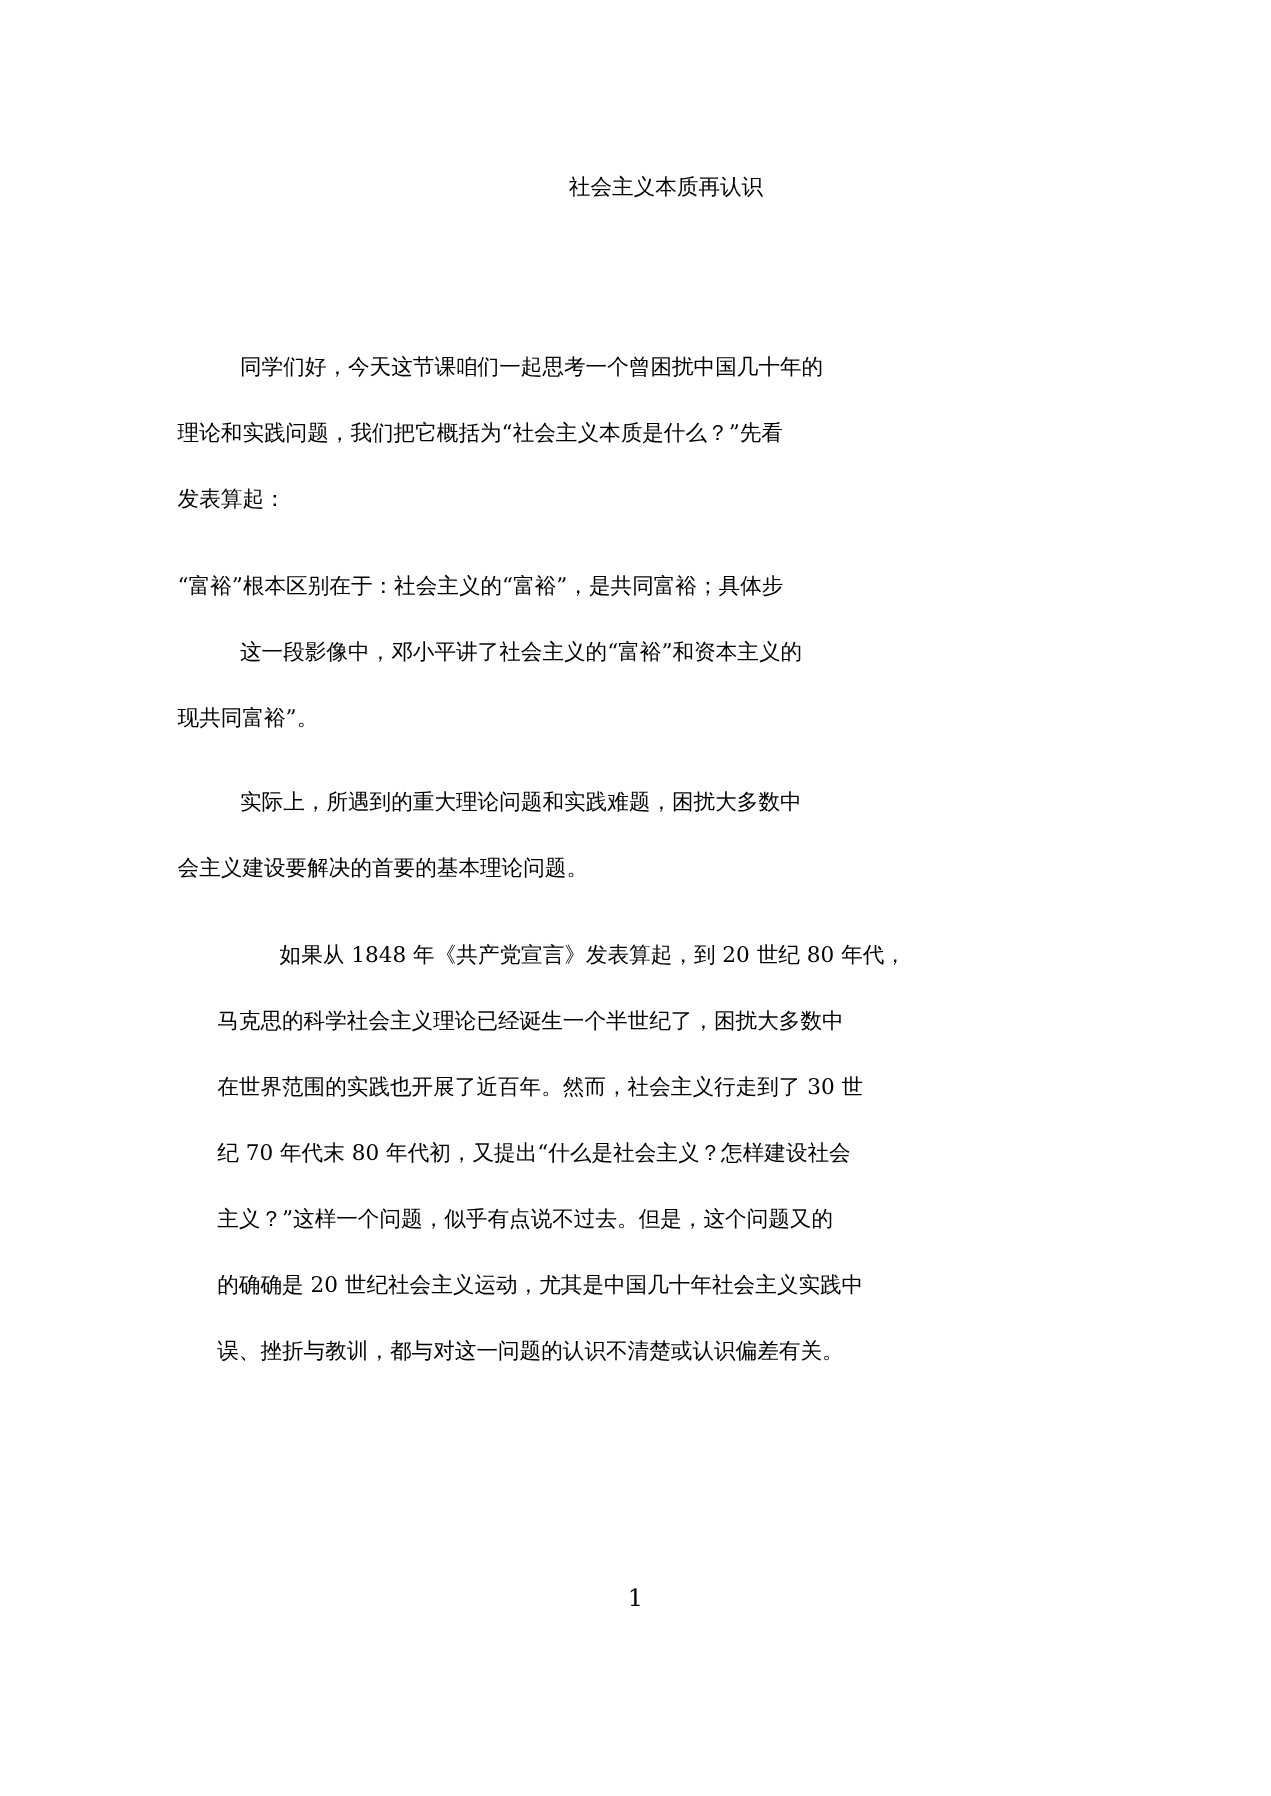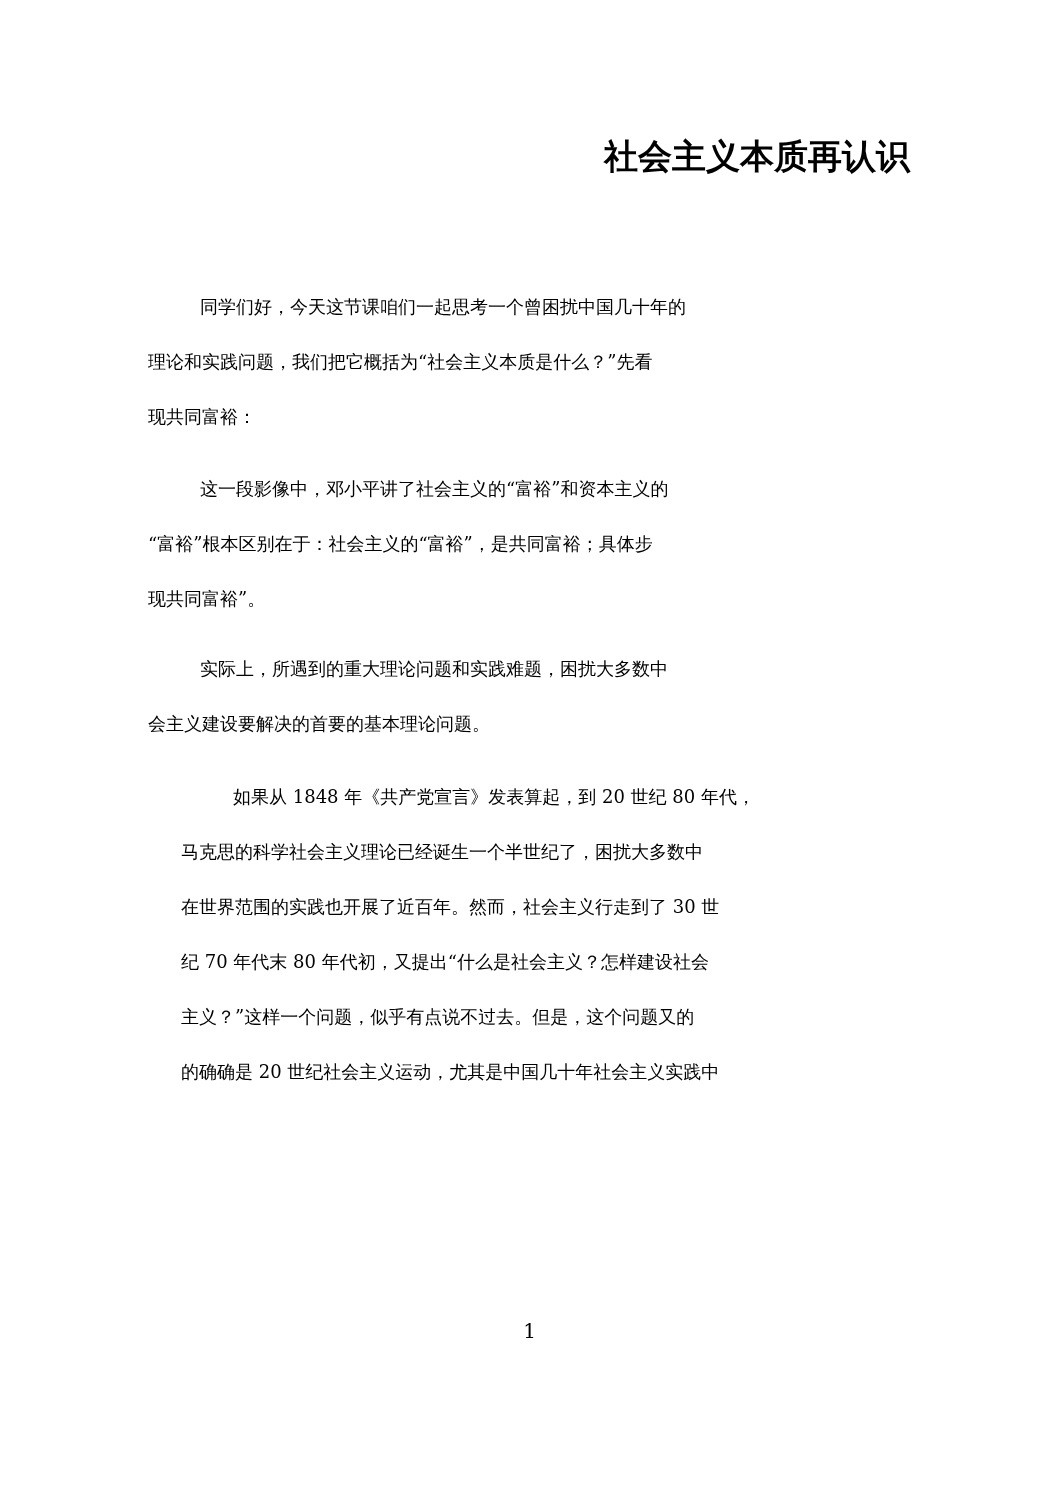--- a/index.html
+++ b/index.html
@@ -17,24 +17,24 @@
     overflow: hidden;
   }
   .content {
     position: absolute;
     left: 148px;
     top: 0;
     width: 762px;
     padding-top: 129px;
   }
   .doc-title {
-    font-size: 34px;
-    font-weight: 700;
+    font-size: 18px;
+    font-weight: 400;
     line-height: 55px;
-    text-align: right;
+    text-align: center;
     padding-left: 52px; 
     white-space: nowrap;
   }
   .para {
     margin: 0;
   }
   .para-1 { margin-top: 95px; }
   .para-2 { margin-top: 17px; }
   .para-3 { margin-top: 15px; }
   .para-4 { margin-top: 18px; margin-left: 33px; }
@@ -64,39 +64,40 @@
 <body>
 
 <div class="page">
   <div class="content">
 
     <div class="doc-title">社会主义本质再认识</div>
 
     <div class="para para-1">
       <div class="line first">同学们好，今天这节课咱们一起思考一个曾困扰中国几十年的</div>
       <div class="line">理论和实践问题，我们把它概括为“社会主义本质是什么？”先看</div>
-      <div class="line">现共同富裕：</div>
+      <div class="line">发表算起：</div>
     </div>
 
     <div class="para para-2">
+      <div class="line">“富裕”根本区别在于：社会主义的“富裕”，是共同富裕；具体步</div>
       <div class="line first">这一段影像中，邓小平讲了社会主义的“富裕”和资本主义的</div>
-      <div class="line">“富裕”根本区别在于：社会主义的“富裕”，是共同富裕；具体步</div>
       <div class="line">现共同富裕”。</div>
     </div>
 
     <div class="para para-3">
       <div class="line first">实际上，所遇到的重大理论问题和实践难题，困扰大多数中</div>
       <div class="line">会主义建设要解决的首要的基本理论问题。</div>
     </div>
 
     <div class="para para-4">
       <div class="line first">如果从 1848 年《共产党宣言》发表算起，到 20 世纪 80 年代，</div>
       <div class="line">马克思的科学社会主义理论已经诞生一个半世纪了，困扰大多数中</div>
       <div class="line">在世界范围的实践也开展了近百年。然而，社会主义行走到了 30 世</div>
       <div class="line">纪 70 年代末 80 年代初，又提出“什么是社会主义？怎样建设社会</div>
       <div class="line">主义？”这样一个问题，似乎有点说不过去。但是，这个问题又的</div>
       <div class="line">的确确是 20 世纪社会主义运动，尤其是中国几十年社会主义实践中</div>
+      <div class="line">误、挫折与教训，都与对这一问题的认识不清楚或认识偏差有关。</div>
     </div>
 
   </div>
 
   <div class="page-number">1</div>
 </div>
 
 </body></html>

